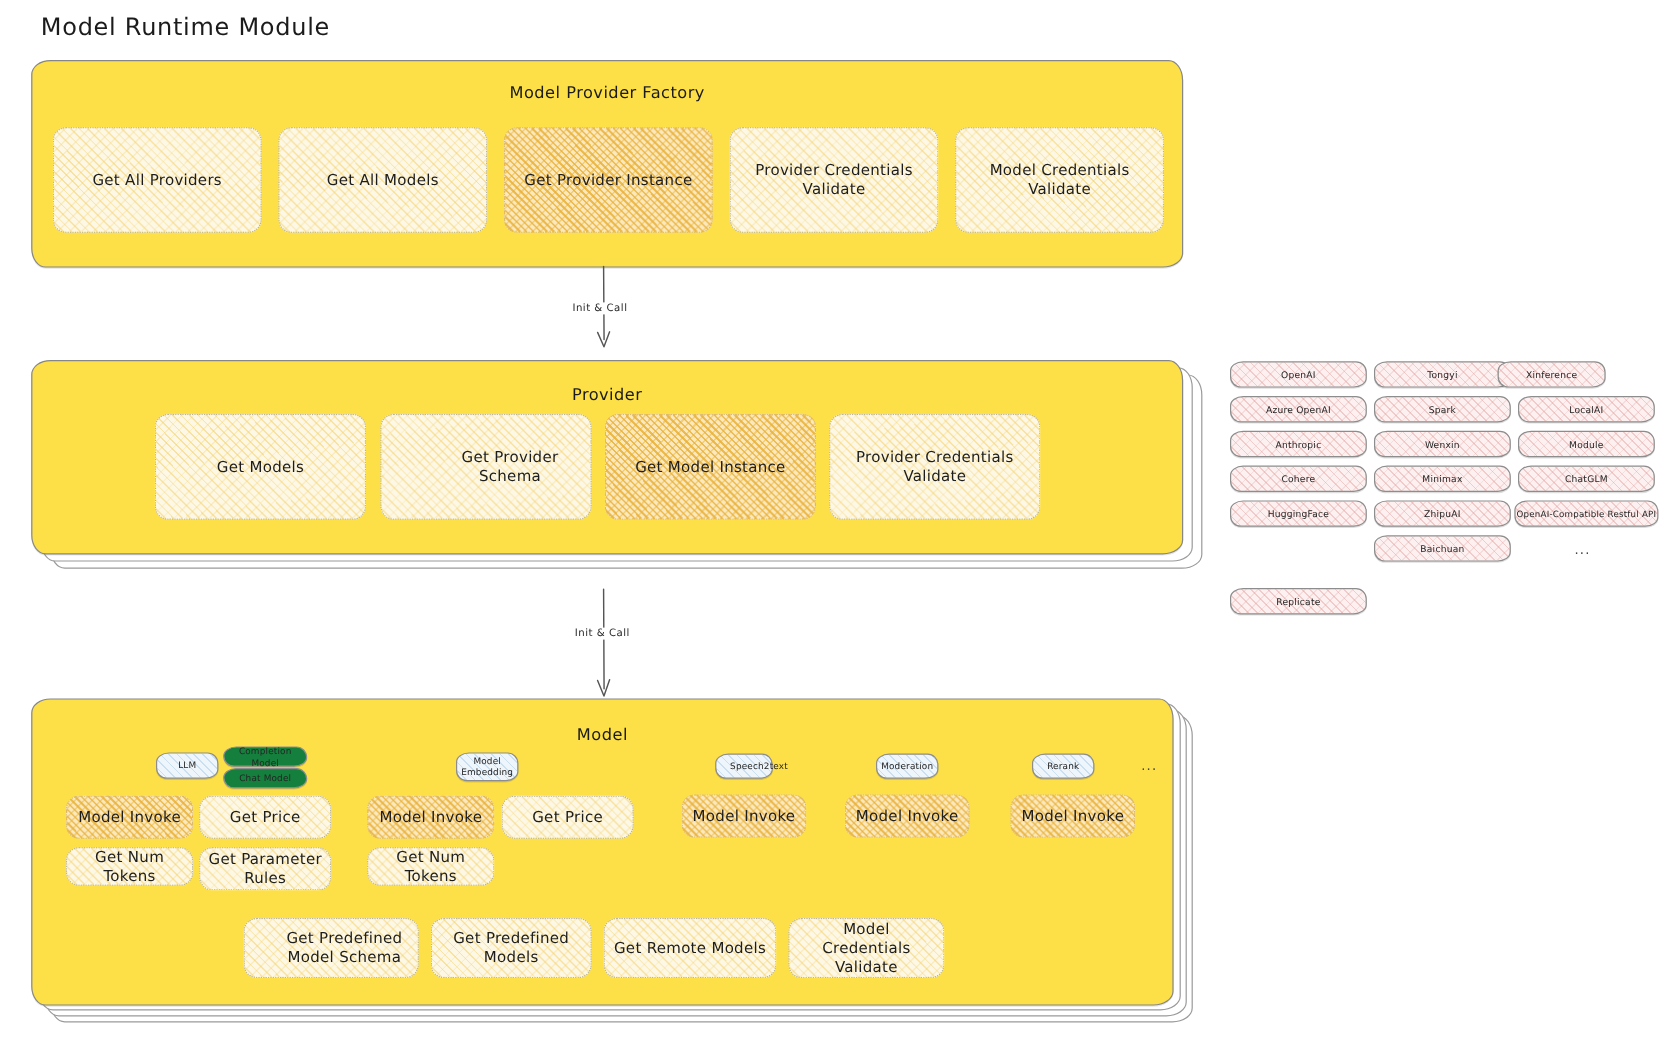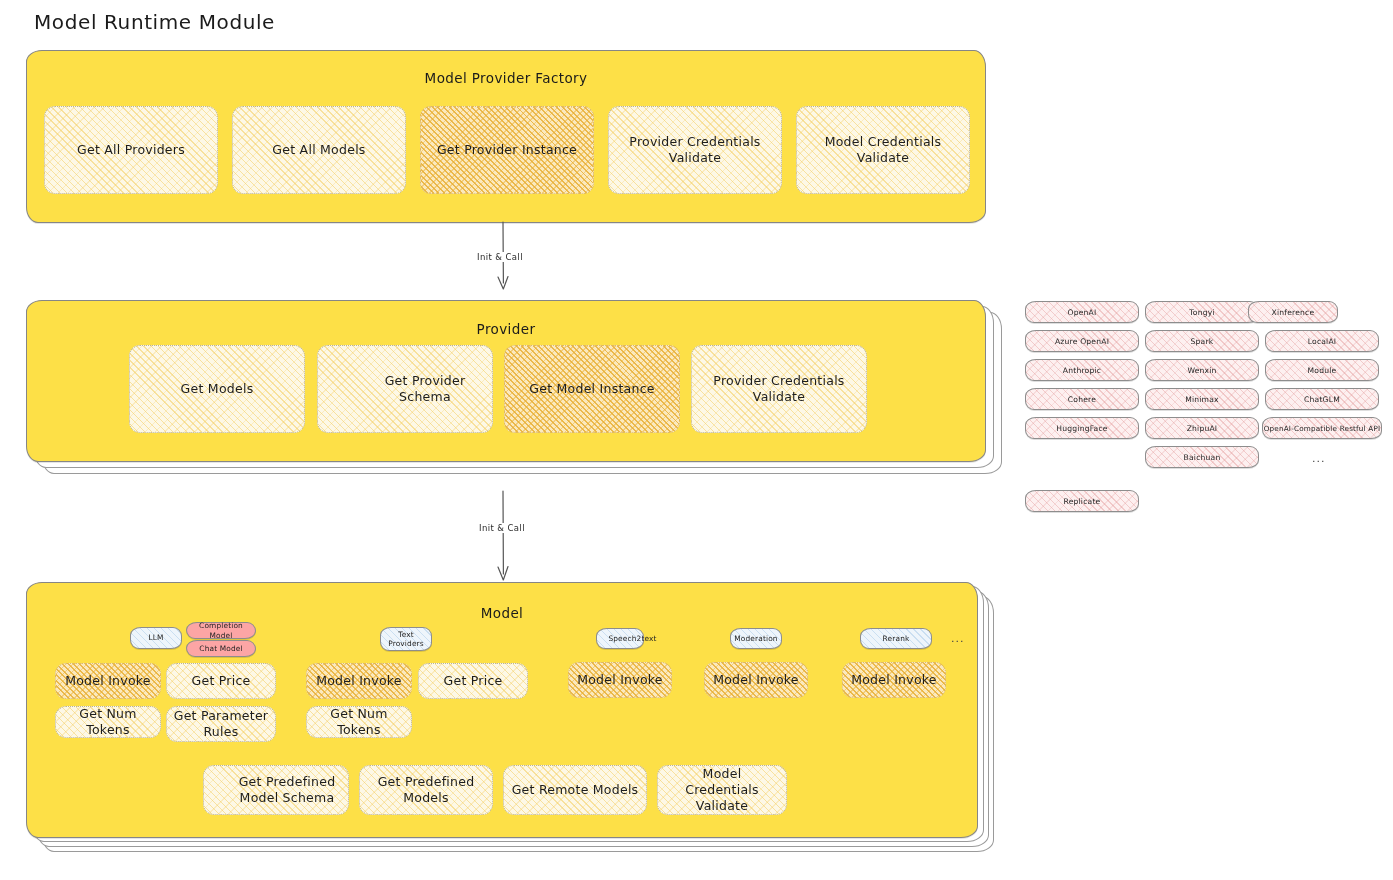--- a/index.html
+++ b/index.html
@@ -126,21 +126,21 @@
     background-color:#eef5fb;
     background-image:
       repeating-linear-gradient(45deg,
         rgba(150,190,226,.40) 0px,
         rgba(150,190,226,.40) 1px,
         rgba(255,255,255,0) 1px,
         rgba(255,255,255,0) 5px);
     box-shadow:0 1px 0 rgba(0,0,0,.12);
   }
   .badge.plain{
-    background:#fca5a5;
+    background:#15803d;
     background-image:none;
   }
 
   .ellipsis{
     position:absolute;font-size:11px;color:#444;letter-spacing:1px;
   }
 
   
   .arrow-svg{position:absolute;}
   .arrow-label{
@@ -216,32 +216,32 @@
 
 <div class="badge" style="left:130px;top:627px;width:52px;height:22px;">LLM</div>
 <div class="badge plain" style="left:186px;top:622px;width:70px;height:17px;">Completion Model</div>
 <div class="badge plain" style="left:186px;top:640px;width:70px;height:17px;">Chat Model</div>
 
 <div class="card hl" style="left:55px;top:663px;width:106px;height:36px;">Model Invoke</div>
 <div class="card" style="left:166px;top:663px;width:110px;height:36px;">Get Price</div>
 <div class="card" style="left:55px;top:706px;width:106px;height:32px;">Get Num Tokens</div>
 <div class="card" style="left:166px;top:706px;width:110px;height:36px;">Get Parameter Rules</div>
 
-<div class="badge" style="left:380px;top:627px;width:52px;height:24px;">Text Providers</div>
+<div class="badge" style="left:380px;top:627px;width:52px;height:24px;">Model Embedding</div>
 <div class="card hl" style="left:306px;top:663px;width:106px;height:36px;">Model Invoke</div>
 <div class="card" style="left:418px;top:663px;width:110px;height:36px;">Get Price</div>
 <div class="card" style="left:306px;top:706px;width:106px;height:32px;">Get Num Tokens</div>
 
 <div class="badge" style="left:596px;top:628px;width:48px;height:21px;padding-left:25px;">Speech2text</div>
 <div class="card hl" style="left:568px;top:662px;width:104px;height:36px;">Model Invoke</div>
 
 <div class="badge" style="left:730px;top:628px;width:52px;height:21px;">Moderation</div>
 <div class="card hl" style="left:704px;top:662px;width:104px;height:36px;">Model Invoke</div>
 
-<div class="badge" style="left:860px;top:628px;width:72px;height:21px;">Rerank</div>
+<div class="badge" style="left:860px;top:628px;width:52px;height:21px;">Rerank</div>
 <div class="card hl" style="left:842px;top:662px;width:104px;height:36px;">Model Invoke</div>
 
 <div class="ellipsis" style="left:951px;top:632px;">...</div>
 
 <div class="card" style="left:203px;top:765px;width:146px;height:50px;padding-left:28px;">Get Predefined Model Schema</div>
 <div class="card" style="left:359px;top:765px;width:134px;height:50px;">Get Predefined Models</div>
 <div class="card" style="left:503px;top:765px;width:144px;height:50px;">Get Remote Models</div>
 <div class="card" style="left:657px;top:765px;width:130px;height:50px;">Model Credentials Validate</div>
 
 </body></html>

